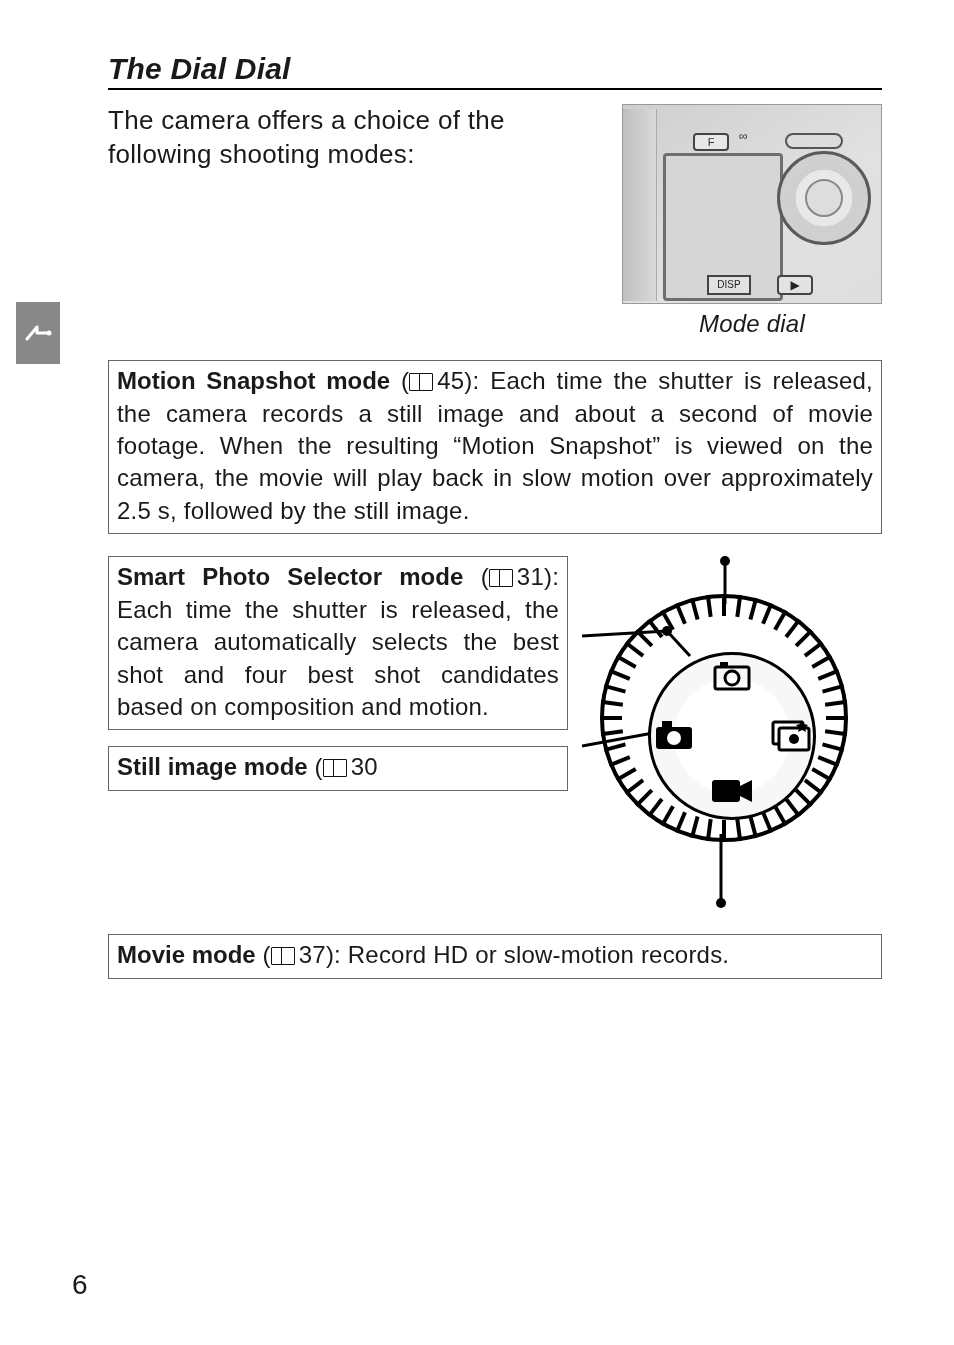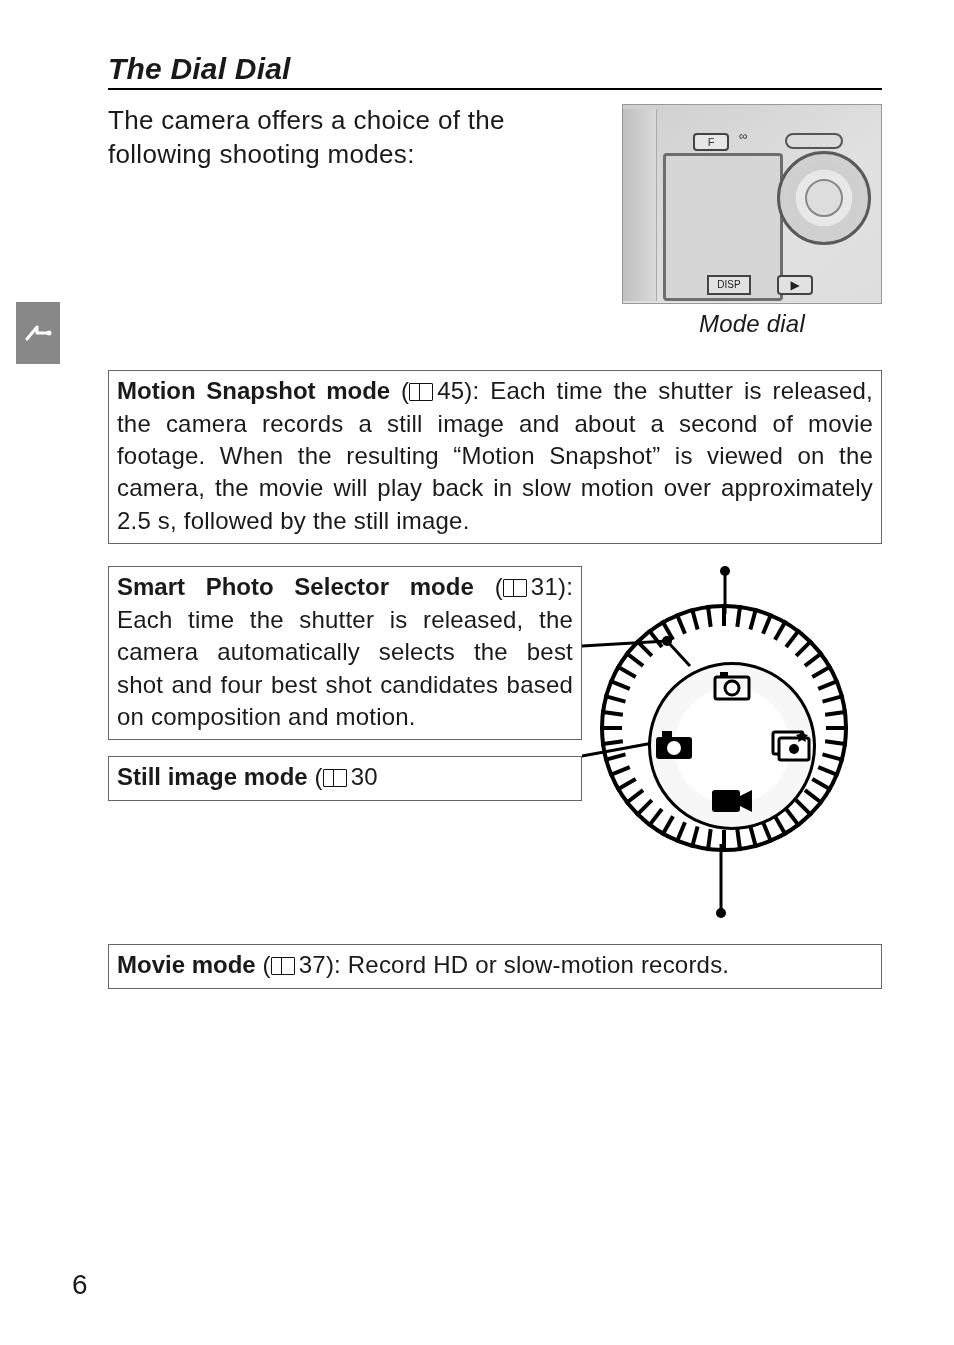--- a/index.html
+++ b/index.html
@@ -93,24 +93,24 @@
   .mode-box .pg   { display:inline-flex; align-items:center; gap:4px;}
   .book-icon {
     display:inline-block; width:24px; height:16px; position:relative; vertical-align:middle;
   }
   .book-icon::before, .book-icon::after {
     content:""; position:absolute; top:0; width:12px; height:16px; border:1.5px solid #111; background:#fff;
   }
   .book-icon::before { left:0; border-radius:1px 0 0 1px;}
   .book-icon::after  { right:0; border-radius:0 1px 1px 0;}
 
-  .wide-box { margin-top:32px; width:100%; }
+  .wide-box { margin-top:22px; width:100%; }
 
   .split-row {
-    display:flex; align-items:flex-start; margin-top:22px;
+    display:flex; align-items:flex-start; gap:14px; margin-top:22px;
   }
   .split-col { display:flex; flex-direction:column; gap:16px; flex:1; min-width:0;}
   .narrow-box { width:100%; }
 
   
   .dial-block { position:relative; width:300px; height:360px;}
   .dial-outer {
     position:absolute; left:18px; top:38px; width:248px; height:248px; border:4px solid #000; border-radius:50%;
   }
   .dial-inner {

